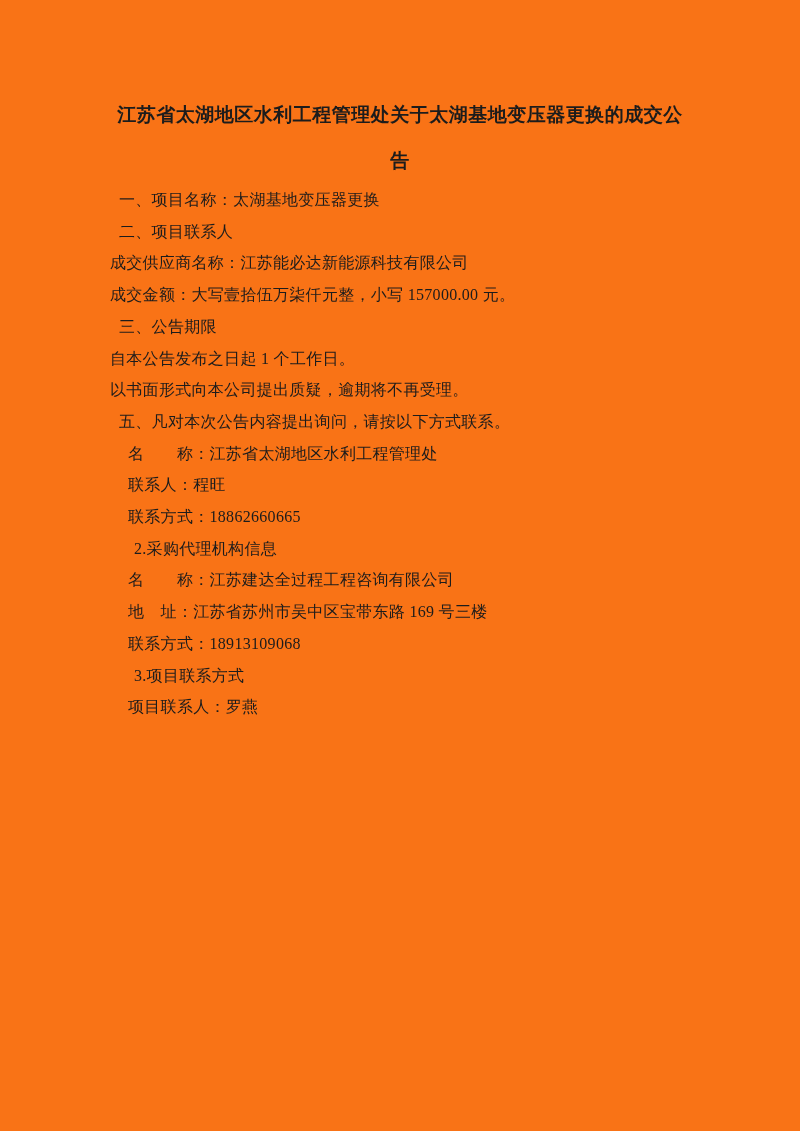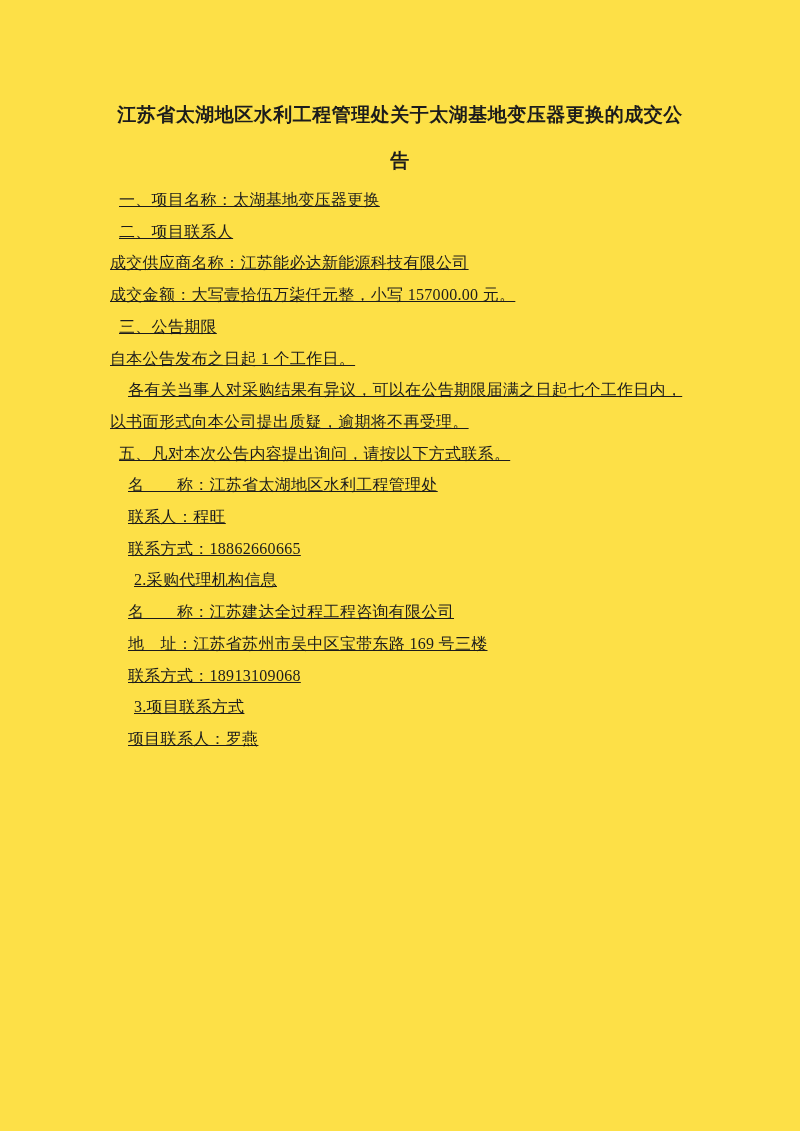--- a/index.html
+++ b/index.html
@@ -9,21 +9,21 @@
   }
   body {
     width: 800px;
     height: 1131px;
     font-family: "Liberation Serif", "DejaVu Serif", serif;
     color: #1c1c1c;
   }
   .page {
     width: 800px;
     height: 1131px;
-    background: #fde047;
+    background: #f97316;
     overflow: hidden;
   }
   .doc {
     width: 580px;
     margin: 0 auto;
     padding-top: 92px;
   }
   .title {
     margin: 0;
     font-size: 19px;
@@ -33,21 +33,20 @@
     letter-spacing: 0.5px;
   }
   .doc-body {
     margin-top: 0;
   }
   .line {
     font-size: 16px;
     line-height: 31.7px;
     white-space: pre-wrap;
     letter-spacing: 0.3px;
-    text-decoration: underline;
   }
   .style-heading { padding-left: 9px; }
   .style-body    { padding-left: 0; }
   .style-first   { padding-left: 18px; }
   .style-list    { padding-left: 24px; }
   .style-contact { padding-left: 18px; }
 </style>
 </head>
 <body>
 
@@ -57,21 +56,20 @@
       <div class="title-line">江苏省太湖地区水利工程管理处关于太湖基地变压器更换的成交公</div>
       <div class="title-line">告</div>
     </h1>
     <div class="doc-body" id="doc-body">
         <div class="line style-heading">一、项目名称：太湖基地变压器更换</div>
         <div class="line style-heading">二、项目联系人</div>
         <div class="line style-body">成交供应商名称：江苏能必达新能源科技有限公司</div>
         <div class="line style-body">成交金额：大写壹拾伍万柒仟元整，小写 157000.00 元。</div>
         <div class="line style-heading">三、公告期限</div>
         <div class="line style-body">自本公告发布之日起 1 个工作日。</div>
-        <div class="line style-first">各有关当事人对采购结果有异议，可以在公告期限届满之日起七个工作日内，</div>
         <div class="line style-body">以书面形式向本公司提出质疑，逾期将不再受理。</div>
         <div class="line style-heading">五、凡对本次公告内容提出询问，请按以下方式联系。</div>
         <div class="line style-contact">名　　称：江苏省太湖地区水利工程管理处</div>
         <div class="line style-contact">联系人：程旺</div>
         <div class="line style-contact">联系方式：18862660665</div>
         <div class="line style-list">2.采购代理机构信息</div>
         <div class="line style-contact">名　　称：江苏建达全过程工程咨询有限公司</div>
         <div class="line style-contact">地　址：江苏省苏州市吴中区宝带东路 169 号三楼</div>
         <div class="line style-contact">联系方式：18913109068</div>
         <div class="line style-list">3.项目联系方式</div>

